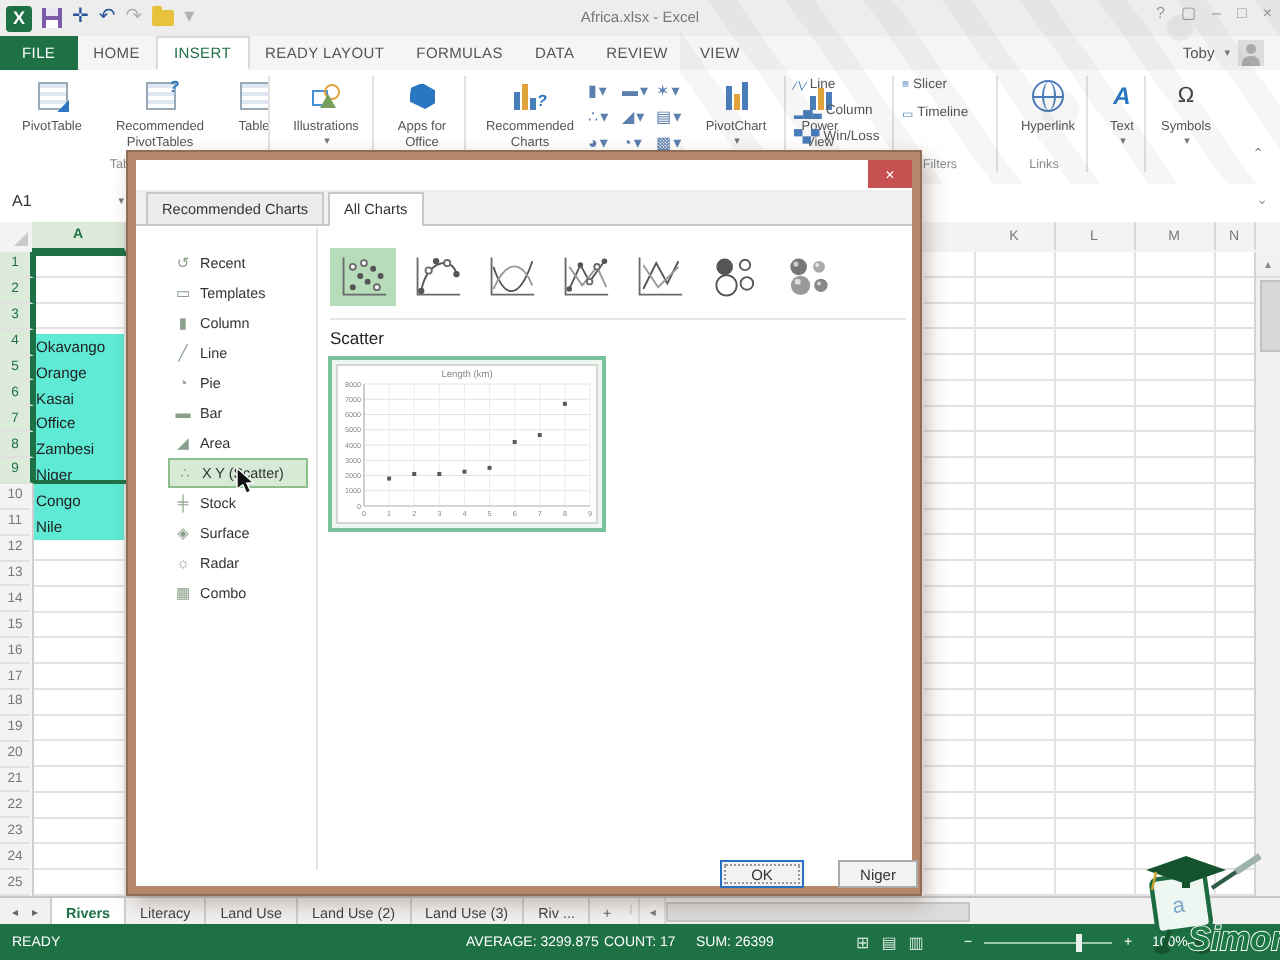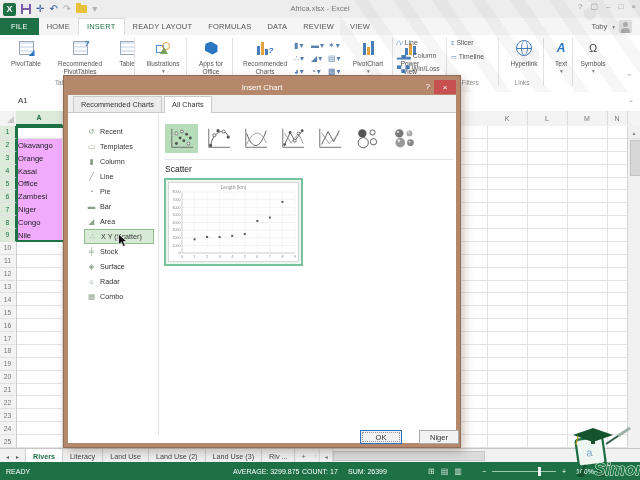--- a/index.html
+++ b/index.html
@@ -58,21 +58,21 @@
   .globe-ico:before{content:"";position:absolute;left:50%;top:0;bottom:0;width:5px;margin-left:-3px;border-left:1px solid #4a7ebb;border-right:1px solid #4a7ebb;border-radius:50%;}
   .globe-ico:after{content:"";position:absolute;top:50%;left:0;right:0;border-top:1px solid #4a7ebb;}
   .textA{color:#2b76c0;font-size:12px;font-style:italic;font-weight:bold;line-height:12px;}
   .omega{color:#444;font-size:11px;line-height:12px;}
   .gdivider{position:absolute;top:3px;height:48px;border-left:1px solid #e2e2e2;}
   .glabel{position:absolute;top:44px;font-size:6.3px;color:#8a8a8a;text-align:center;}
   .collapse{position:absolute;right:8px;top:38px;color:#888;font-size:7px;}
   
   .fbar{left:0;top:91px;width:640px;height:20px;background:#fff;border-bottom:1px solid #d4d4d4;}
   .namebox{left:0;top:0;width:60px;height:19px;border-right:1px solid #d4d4d4;display:flex;align-items:center;
-           padding-left:18px;font-size:8px;color:#333;}
+           padding-left:6px;font-size:8px;color:#333;}
   .namebox .dd{margin-left:auto;margin-right:4px;}
   .fexpand{right:6px;top:5px;color:#999;font-size:7px;}
   
   .colheads{left:0;top:111px;width:640px;height:15px;background:#f3f3f3;border-bottom:1px solid #cfcfcf;font-size:7px;color:#777;}
   .corner{left:0;top:0;width:16px;height:14px;border-right:1px solid #cfcfcf;position:absolute;}
   .corner:before{content:"";position:absolute;right:2px;bottom:2px;width:0;height:0;
      border-left:7px solid transparent;border-bottom:7px solid #c9c9c9;}
   .chead{position:absolute;top:0;height:14px;display:flex;align-items:center;justify-content:center;border-right:1px solid #d9d9d9;}
   .chead.sel{background:#dcead9;color:#1e7145;border-bottom:2px solid #1e7145;font-weight:bold;height:13px;}
   .gridarea{left:0;top:126px;width:640px;height:322px;background:#fff;}
@@ -81,21 +81,21 @@
            border-bottom:1px solid #e0e0e0;display:flex;align-items:center;justify-content:center;}
   .rowhead.sel{background:#dcead9;color:#1e7145;border-right:2px solid #1e7145;}
   .gridlines-left{position:absolute;left:16px;top:0;width:52px;height:322px;
      background:repeating-linear-gradient(to bottom,transparent 0 11.88px,#e3e3e3 11.88px 12.88px);}
   .vline-a{position:absolute;left:62px;top:0;height:322px;border-left:1px solid #e3e3e3;}
   .gridlines-right{position:absolute;left:462px;top:0;width:165px;height:322px;
      background:repeating-linear-gradient(to bottom,transparent 0 11.88px,#e3e3e3 11.88px 12.88px);}
   .vline-r{position:absolute;top:0;height:322px;border-left:1px solid #e3e3e3;}
   .cellA{position:absolute;left:16px;width:46px;height:12.88px;font-size:7.6px;color:#222;
          display:flex;align-items:center;padding-left:2px;box-sizing:border-box;}
-  .cellA.fill{background:#f0abfc;}
+  .cellA.fill{background:#5eead4;margin-top:28px;}
   .selbox{position:absolute;left:16px;top:0;width:50px;height:115.9px;border:2px solid #1e7145;box-sizing:border-box;}
   .vscroll{position:absolute;left:627px;top:0;width:13px;height:322px;background:#f1f1f1;border-left:1px solid #d4d4d4;}
   .vscroll .arr{position:absolute;left:0;width:12px;height:12px;display:flex;align-items:center;justify-content:center;color:#888;font-size:6px;border-bottom:1px solid #ddd;}
   .vthumb{position:absolute;left:2px;top:14px;width:9px;height:34px;background:#d7d7d7;border:1px solid #c2c2c2;}
   
   .dialog{left:64px;top:76px;width:388px;height:363px;border:4px solid #b5886c;outline:1px solid #8f6d57;
           background:#fff;box-shadow:3px 4px 10px rgba(80,50,30,.35);z-index:20;}
   .dlg-title{position:absolute;left:0;top:0;right:0;height:15px;background:#b5886c;color:#fff;
              font-size:7.8px;display:flex;align-items:center;justify-content:center;}
   .dlg-help{position:absolute;right:26px;top:2px;color:#fff;font-size:8px;}
@@ -438,21 +438,20 @@
       <div class="rowhead" style="top: 296.24px; height: 11.88px;">24</div>
       <div class="rowhead" style="top: 309.12px; height: 11.88px;">25</div>
     </div>
   <div class="vscroll">
     <div class="arr" style="top:0;">▴</div>
     <div class="vthumb"></div>
   </div>
 </div>
 
 <div class="abs dialog">
-  <div class="dlg-title">Insert Chart</div>
   <div class="dlg-help">?</div>
   <div class="dlg-close">×</div>
   <div class="dlg-tabs" id="dialog-tabs">
       <div class="dtab">Recommended Charts</div>
       <div class="dtab active">All Charts</div>
     </div>
   <div class="dlg-nav" id="dialog-nav">
       <div class="nav-item">
         <span class="nico">↺</span>
         <span>Recent</span>

